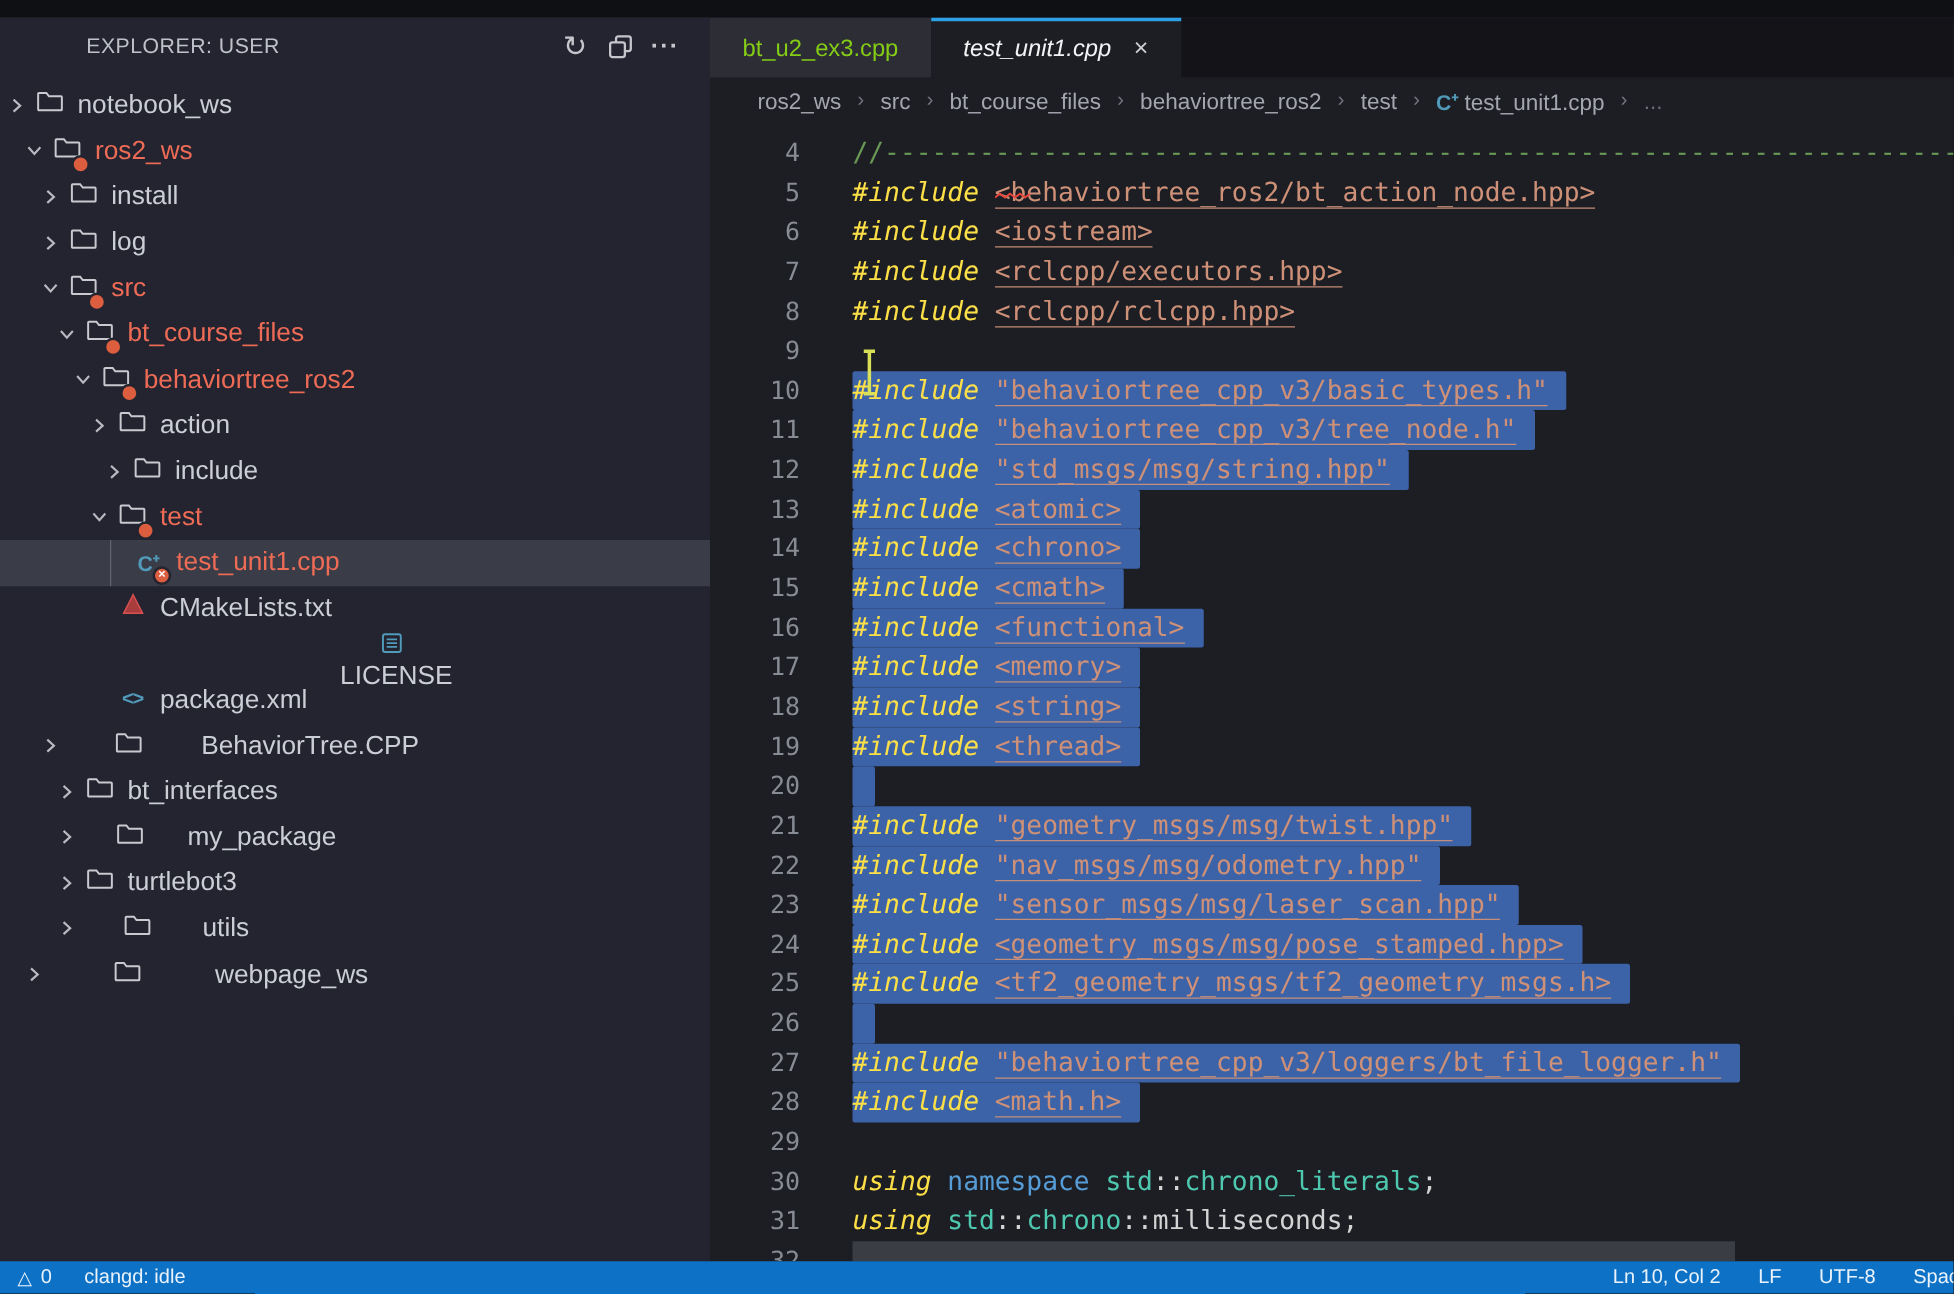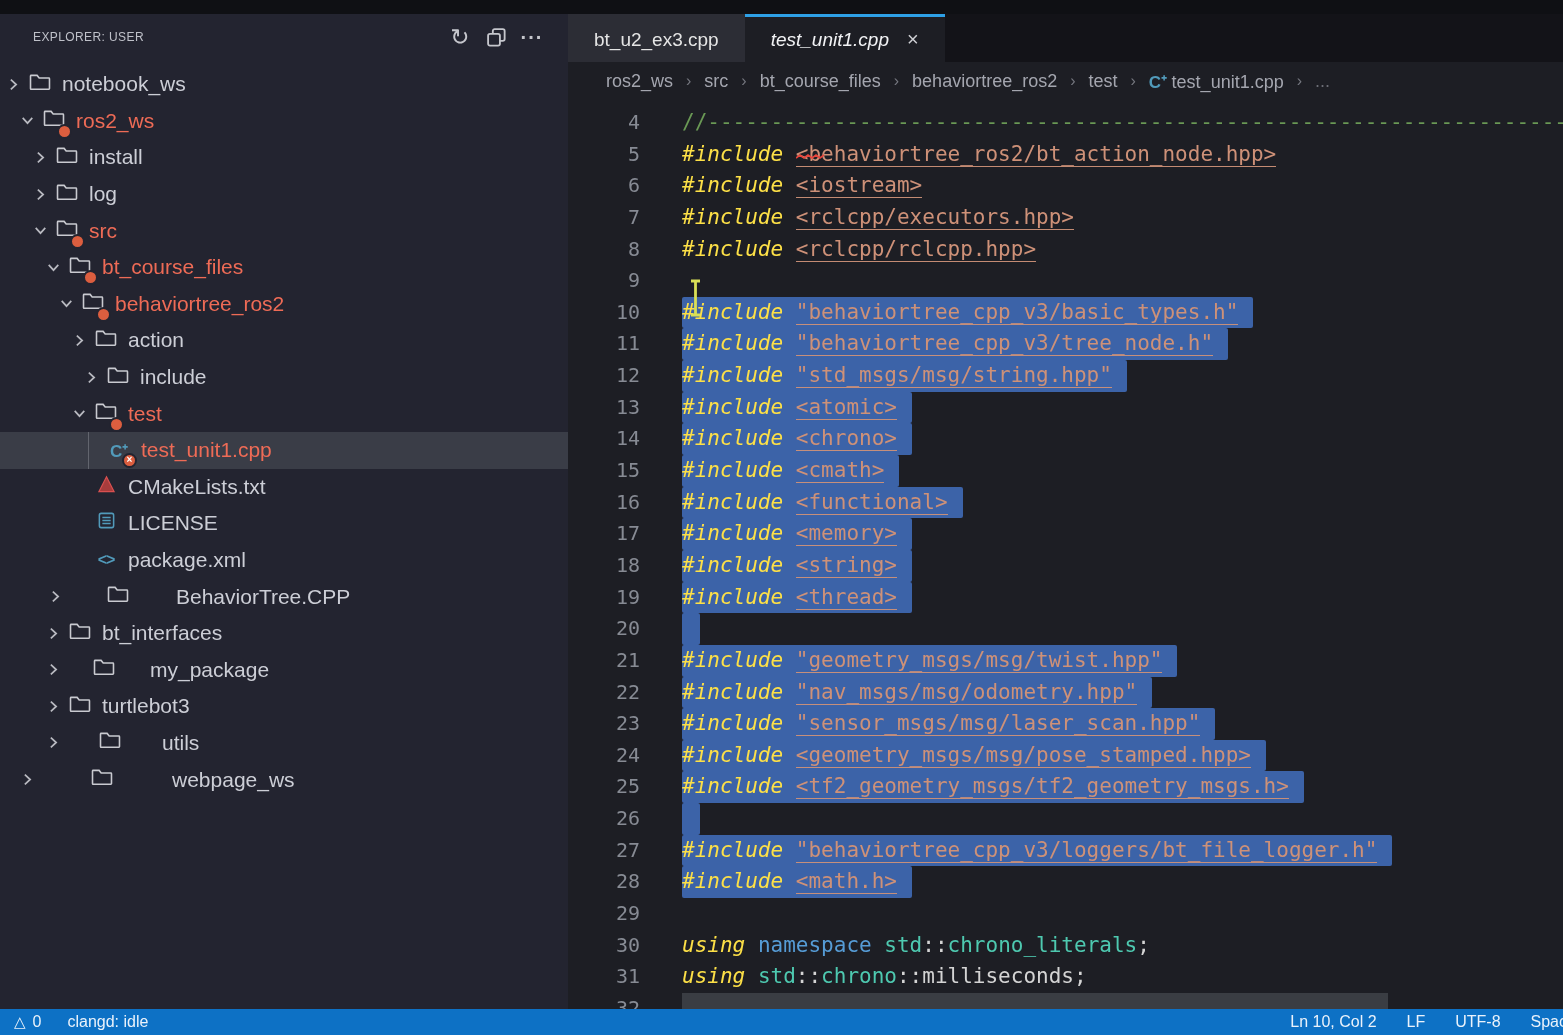--- a/index.html
+++ b/index.html
@@ -6,40 +6,40 @@
   html,body { width:1563px; height:1035px; background:#101015; overflow:hidden; }
   body { font-family:"Liberation Sans", sans-serif; }
   .app { position:relative; width:1563px; height:1035px; background:#1d1e24; overflow:hidden; }
 
   
   .top-strip { position:absolute; top:0; left:0; right:0; height:14px; background:#0f1014; }
 
   
   .sidebar { position:absolute; top:14px; left:0; width:568px; bottom:26px; background:#232430; overflow:hidden; }
   .explorer-header { height:46px; display:flex; align-items:center; padding:0 18px 0 33px; }
-  .explorer-title { flex:1; font-size:12px; letter-spacing:.4px; color:#bfc1c9; }
+  .explorer-title { flex:1; font-size:17px; letter-spacing:.4px; color:#bfc1c9;margin-left:36px; }
   .hicon { width:36px; height:34px; display:flex; align-items:center; justify-content:center; color:#c5c6cc; font-size:23px; border-radius:6px; cursor:pointer; }
   .hicon.more { font-weight:bold; letter-spacing:1px; font-size:20px; }
 
   .tree { padding-top:6px; }
   .trow { height:36.6px; display:flex; align-items:center; font-size:21px; color:#ccced6; position:relative; cursor:pointer; white-space:nowrap; }
   .trow.selected { background:#3a3d47; }
   .guide { position:absolute; left:88px; top:0; bottom:0; width:1px; background:#62656e; }
   .chev { width:26px; display:flex; justify-content:center; align-items:center; color:#b9bac1; flex:none; }
   .spacer { width:26px; flex:none; }
   .fic { position:relative; width:24px; height:24px; margin:0 10px 0 2px; display:flex; align-items:center; justify-content:center; flex:none; color:#c9cad0; }
   .badge { position:absolute; right:-6px; bottom:-6px; width:15px; height:15px; border-radius:50%; background:#dc5e3f; border:2px solid #232430; color:#fff; font-size:10px; line-height:10px; text-align:center; font-weight:bold; }
   .tlabel.err { color:#ee6b56; }
   .cpp-glyph { color:#519aba; font-weight:bold; font-size:17px; font-style:normal; }
   .xml-glyph { color:#519aba; font-weight:bold; font-size:16px; letter-spacing:-1px; }
 
   
   .editor { position:absolute; top:14px; left:568px; right:0; bottom:26px; background:#1d1e24; overflow:hidden; }
   .tabbar { height:48px; background:#131318; display:flex; align-items:stretch; }
-  .tab { display:flex; align-items:center; padding:0 26px; font-size:19px; color:#e5e5e5; background:#2c2d35; border-top:3px solid transparent; cursor:pointer; }
+  .tab { display:flex; align-items:center; padding:0 26px; font-size:19px; color:#84cc16; background:#2c2d35; border-top:3px solid transparent; cursor:pointer; }
   .tab.active { background:#1d1e24; color:#f2f3f5; font-style:italic; border-top:3px solid #2ea0e6; }
   .tab .close { margin-left:18px; font-style:normal; font-size:20px; color:#cfd0d4; }
 
   .breadcrumbs { height:38px; display:flex; align-items:center; padding-left:38px; font-size:18px; color:#a4a6af; gap:13px; background:#1d1e24; }
   .bc-sep { color:#74767e; font-size:16px; }
   .bc-dim { color:#6c6e76; }
 
   .code { position:absolute; top:86px; left:0; right:0; bottom:0; overflow:hidden; font-family:"DejaVu Sans Mono", monospace; font-size:21px; padding-top:7px; }
   .codeline { height:31.65px; line-height:31.65px; white-space:pre; position:relative; }
   .ln { display:inline-block; width:72px; text-align:right; color:#878b94; font-size:20px; vertical-align:top; }
@@ -233,38 +233,38 @@
         </div>
         <div class="trow" style="padding-left: 66px;">
           <span class="spacer"></span>
           <span class="fic">
             <span><svg width="19" height="19" viewBox="0 0 16 16">
                 <path d="M8 1.5 L14.4 14 H1.6 Z" fill="#a83c3c" stroke="#d85050" stroke-width="1"></path>
               </svg></span>
           </span>
           <span class="tlabel">CMakeLists.txt</span>
         </div>
-        <div class="trow" style="padding-left: 66px;">
+        <div class="trow" style="padding-left: 66px; flex-direction: column;">
           <span class="spacer"></span>
           <span class="fic">
             <span><svg width="19" height="19" viewBox="0 0 16 16">
                 <rect x="2" y="2" width="12" height="12" rx="1.5" fill="none" stroke="#519aba" stroke-width="1.3"></rect>
                 <path d="M4.5 5.5 h7 M4.5 8 h7 M4.5 10.5 h7" stroke="#519aba" stroke-width="1.2"></path>
               </svg></span>
           </span>
           <span class="tlabel">LICENSE</span>
         </div>
         <div class="trow" style="padding-left: 66px;">
           <span class="spacer"></span>
           <span class="fic">
             <span class="xml-glyph">&lt;&gt;</span>
           </span>
           <span class="tlabel">package.xml</span>
         </div>
-        <div class="trow" style="padding-left: 42px; gap: 36px;">
+        <div class="trow" style="padding-left: 27px; gap: 36px;">
           <span class="chev">
             <svg width="17" height="17" viewBox="0 0 16 16">
               <path d="M5.5 3.5 L10.5 8 L5.5 12.5" fill="none" stroke="currentColor" stroke-width="1.6"></path>
             </svg>
           </span>
           <span class="fic">
             <span><svg width="22" height="22" viewBox="0 0 16 16">
                 <path d="M1.6 3.2 h4.3 l1.5 1.9 h7 c.3 0 .5.2.5.5 v7.2 c0 .3-.2.5-.5.5 H1.6 c-.3 0-.5-.2-.5-.5 V3.7 c0-.3.2-.5.5-.5 z" fill="none" stroke="currentColor" stroke-width="1.15"></path>
               </svg></span>
           </span>

